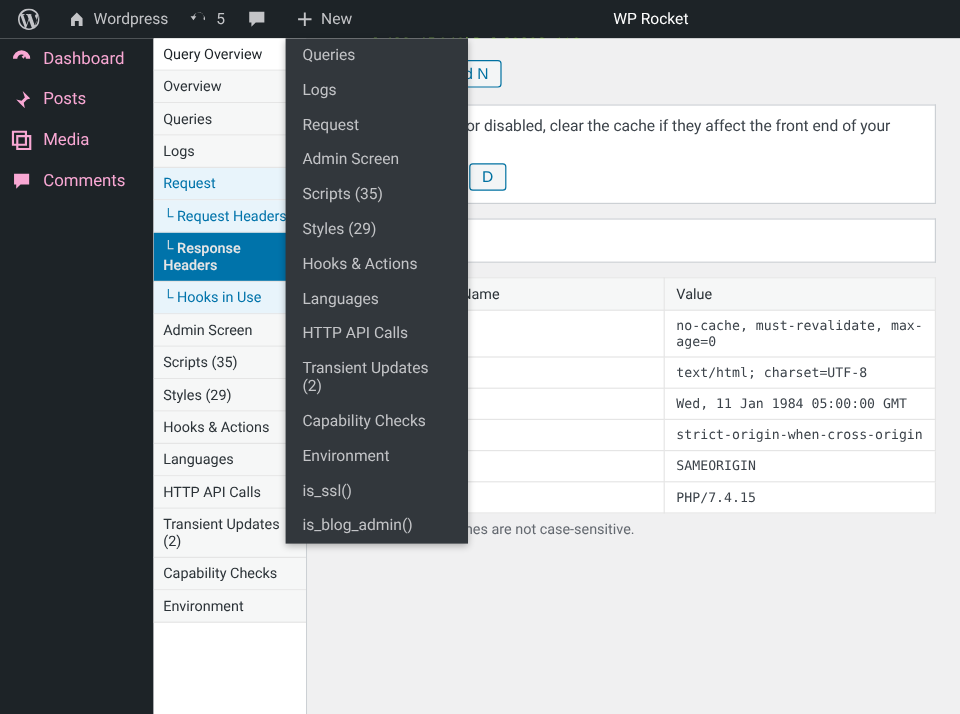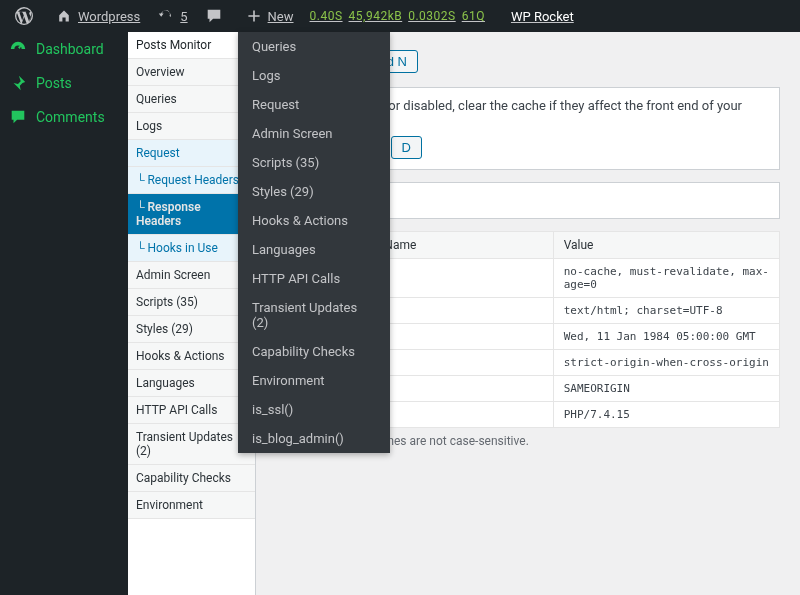--- a/index.html
+++ b/index.html
@@ -1,25 +1,25 @@
 <!DOCTYPE html>
 <html><head>
 <meta charset="utf-8">
 <style>
 * { margin: 0; padding: 0; box-sizing: border-box; }
 body { font-family: -apple-system, BlinkMacSystemFont, "Segoe UI", Roboto, sans-serif; font-size: 13px; color: #3c434a; background: #f0f0f1; overflow: hidden; width: 800px; height: 595px; }
-.adminbar { height: 32px; background: #1d2327; color: #c3c4c7; display: flex; align-items: flex-end; padding: 0 6px; font-size: 13px; text-decoration: underline; }
+.adminbar { height: 32px; background: #1d2327; color: #c3c4c7; display: flex; align-items: center; padding: 0 6px; font-size: 13px; }
 .adminbar .ab-item { display: flex; align-items: center; padding: 0 8px; height: 100%; color: #c3c4c7; cursor: pointer; }
 .adminbar .icon { width: 20px; height: 20px; display: inline-flex; align-items: center; justify-content: center; margin-right: 4px; }
 .adminbar .stats { color: #8bc34a; font-size: 12px; letter-spacing: 0.5px; margin-top: 40px; }
 .adminbar .stats span { margin-right: 6px; }
 .adminbar .wprocket { color: #fff; margin-left: 4px; }
 .main { display: flex; height: calc(100% - 32px); position: relative; }
 .sidebar-wide { width: 128px; background: #1d2327; color: #f0f0f1; display: flex; flex-direction: column; flex-shrink: 0; }
-.sidebar-wide .item { display: flex; align-items: center; padding: 7px 8px; font-size: 14px; color: #22c55e; cursor: pointer; }
+.sidebar-wide .item { display: flex; align-items: center; padding: 7px 8px; font-size: 14px; color: #f9a8d4; cursor: pointer; }
 .sidebar-wide .item .icon { width: 20px; height: 20px; margin-right: 8px; display: inline-flex; align-items: center; justify-content: center; }
 .sidebar-wide .item.bold { font-weight: 400; }
 .qm-sidebar { width: 128px; background: #fff; border-right: 1px solid #ccd0d4; font-size: 12px; flex-shrink: 0; overflow: hidden; }
 .qm-sidebar .qm-item { padding: 6px 8px; border-bottom: 1px solid #e5e5e5; cursor: pointer; background: #f6f7f7; color: #2c3338; }
 .qm-sidebar .qm-item.header { font-weight: 400; background: #fff; color: #1d2327; }
 .qm-sidebar .qm-item.sub { padding-left: 8px; }
 .qm-sidebar .qm-item.sel { background: #0073aa; color: #e5e5e5; font-weight: 600; position: relative; }
 .qm-sidebar .qm-item.sel::after { content: ""; position: absolute; right: -6px; top: 50%; transform: translateY(-50%); border: 6px solid transparent; border-left-color: #0073aa; }
 .qm-sidebar .qm-item.sub2 { background: #e8f4fb; color: #0073aa; }
 .content { flex: 1; padding: 16px 20px 0 20px; overflow: hidden; background: #f0f0f1; }
@@ -107,28 +107,36 @@
         <span class="icon">
           <svg viewBox="0 0 20 20" width="18" height="18">
             <path d="M11 2l7 7-3 1-3 3 1 5-4-4-6 6 6-6-4-4 5 1 3-3z"></path>
           </svg>
         </span>
         <span>Posts</span>
       </div>
       <div class="item bold">
         <span class="icon">
           <svg viewBox="0 0 20 20" width="18" height="18">
+            <path d="M2 2h12v12H2zM6 6h12v12H6z" fill="none" stroke="currentColor" stroke-width="2"></path>
+          </svg>
+        </span>
+        <span>Media</span>
+      </div>
+      <div class="item bold">
+        <span class="icon">
+          <svg viewBox="0 0 20 20" width="18" height="18">
             <path d="M3 3h14v10H9l-4 4v-4H3z"></path>
           </svg>
         </span>
         <span>Comments</span>
       </div>
     </div>
   <div class="qm-sidebar" id="qmside">
-      <div class="qm-item header">Posts Monitor</div>
+      <div class="qm-item header">Query Overview</div>
       <div class="qm-item ">Overview</div>
       <div class="qm-item ">Queries</div>
       <div class="qm-item ">Logs</div>
       <div class="qm-item sub2">Request</div>
       <div class="qm-item sub sub2">└ Request Headers</div>
       <div class="qm-item sub sel">└ Response Headers</div>
       <div class="qm-item sub sub2">└ Hooks in Use</div>
       <div class="qm-item ">Admin Screen</div>
       <div class="qm-item ">Scripts (35)</div>
       <div class="qm-item ">Styles (29)</div>

